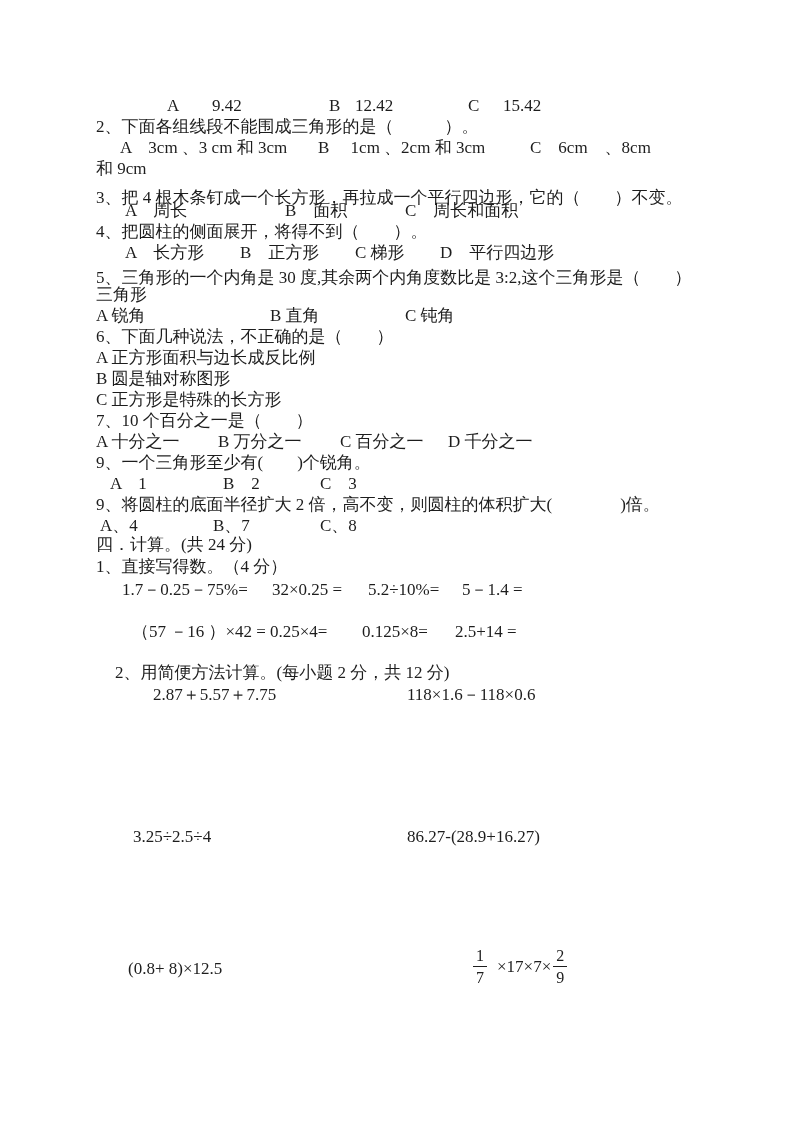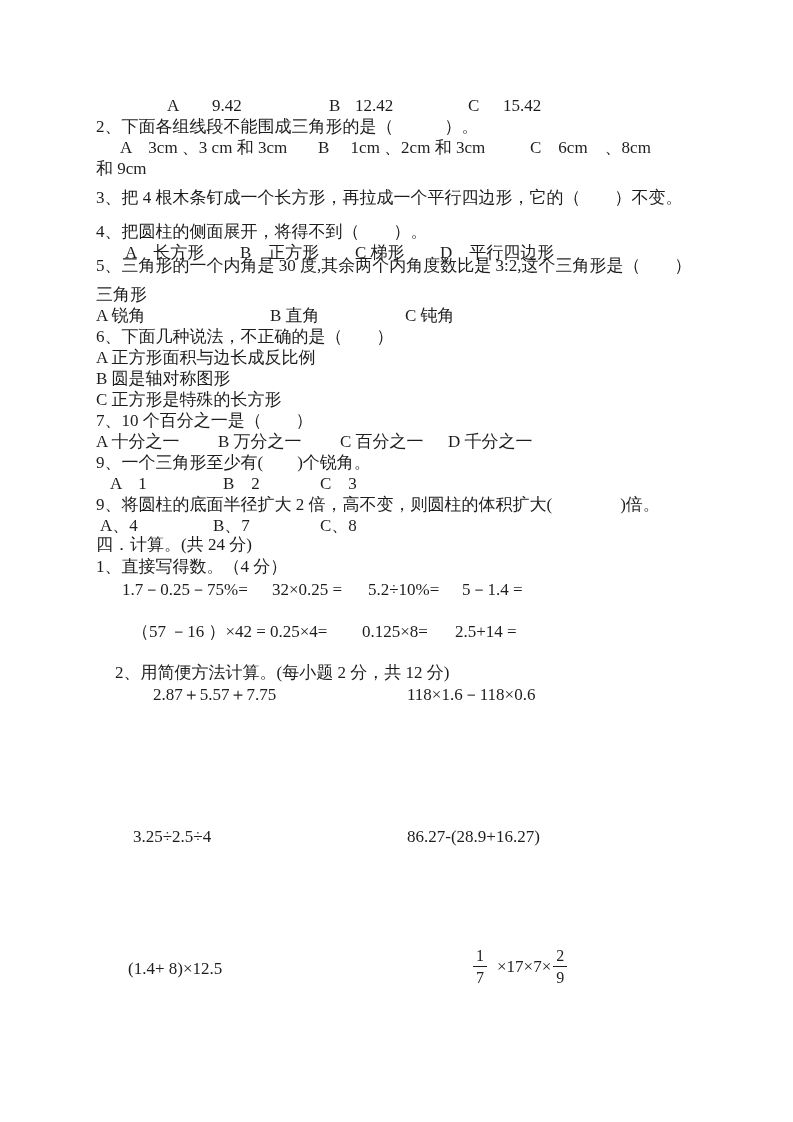--- a/index.html
+++ b/index.html
@@ -74,30 +74,35 @@
 
   <div class="ln" style="top:116px">2、下面各组线段不能围成三角形的是（　　　）。</div>
   <div class="row" style="top:137px">
     <span class="seg" style="left:120px">A　3cm 、3 cm 和 3cm</span>
     <span class="seg" style="left:318px">B　 1cm 、2cm 和 3cm</span>
     <span class="seg" style="left:530px">C　6cm　、8cm</span>
   </div>
   <div class="ln" style="top:158px">和 9cm</div>
 
   <div class="ln" style="top:187px">3、把 4 根木条钉成一个长方形，再拉成一个平行四边形，它的（　　）不变。</div>
+  <div class="row" style="top:200px">
+    <span class="seg" style="left:125px">A　周长</span>
+    <span class="seg" style="left:285px">B　面积</span>
+    <span class="seg" style="left:405px">C　周长和面积</span>
+  </div>
 
   <div class="ln" style="top:221px">4、把圆柱的侧面展开，将得不到（　　）。</div>
   <div class="row" style="top:242px">
     <span class="seg" style="left:125px">A　长方形</span>
     <span class="seg" style="left:240px">B　正方形</span>
     <span class="seg" style="left:355px">C 梯形</span>
     <span class="seg" style="left:440px">D　平行四边形</span>
   </div>
 
-  <div class="ln" style="top:255px">5、三角形的一个内角是 30 度,其余两个内角度数比是 3:2,这个三角形是（　　）</div>
+  <div class="ln" style="top:267px">5、三角形的一个内角是 30 度,其余两个内角度数比是 3:2,这个三角形是（　　）</div>
   <div class="ln" style="top:284px">三角形</div>
   <div class="row" style="top:305px">
     <span class="seg" style="left:96px">A 锐角</span>
     <span class="seg" style="left:270px">B 直角</span>
     <span class="seg" style="left:405px">C 钝角</span>
   </div>
 
   <div class="ln" style="top:326px">6、下面几种说法，不正确的是（　　）</div>
   <div class="ln" style="top:347px">A 正方形面积与边长成反比例</div>
   <div class="ln" style="top:368px">B 圆是轴对称图形</div>
@@ -148,21 +153,21 @@
     <span class="seg" style="left:153px">2.87＋5.57＋7.75</span>
     <span class="seg" style="left:407px">118×1.6－118×0.6</span>
   </div>
 
   <div class="row" style="top:826px">
     <span class="seg" style="left:133px">3.25÷2.5÷4</span>
     <span class="seg" style="left:407px">86.27-(28.9+16.27)</span>
   </div>
 
   <div class="row" style="top:944px;height:50px">
-    <span class="seg" style="left:128px;top:14px">(1.4+ 8)×12.5</span>
+    <span class="seg" style="left:128px;top:14px">(0.8+ 8)×12.5</span>
     <span class="fracgrp" style="left:473px;top:2px">
       <span class="frac">
         <span class="fnum">1</span>
         <span class="fden">7</span>
       </span>
       <span class="fmid">×17×7×</span>
       <span class="frac">
         <span class="fnum">2</span>
         <span class="fden">9</span>
       </span>

